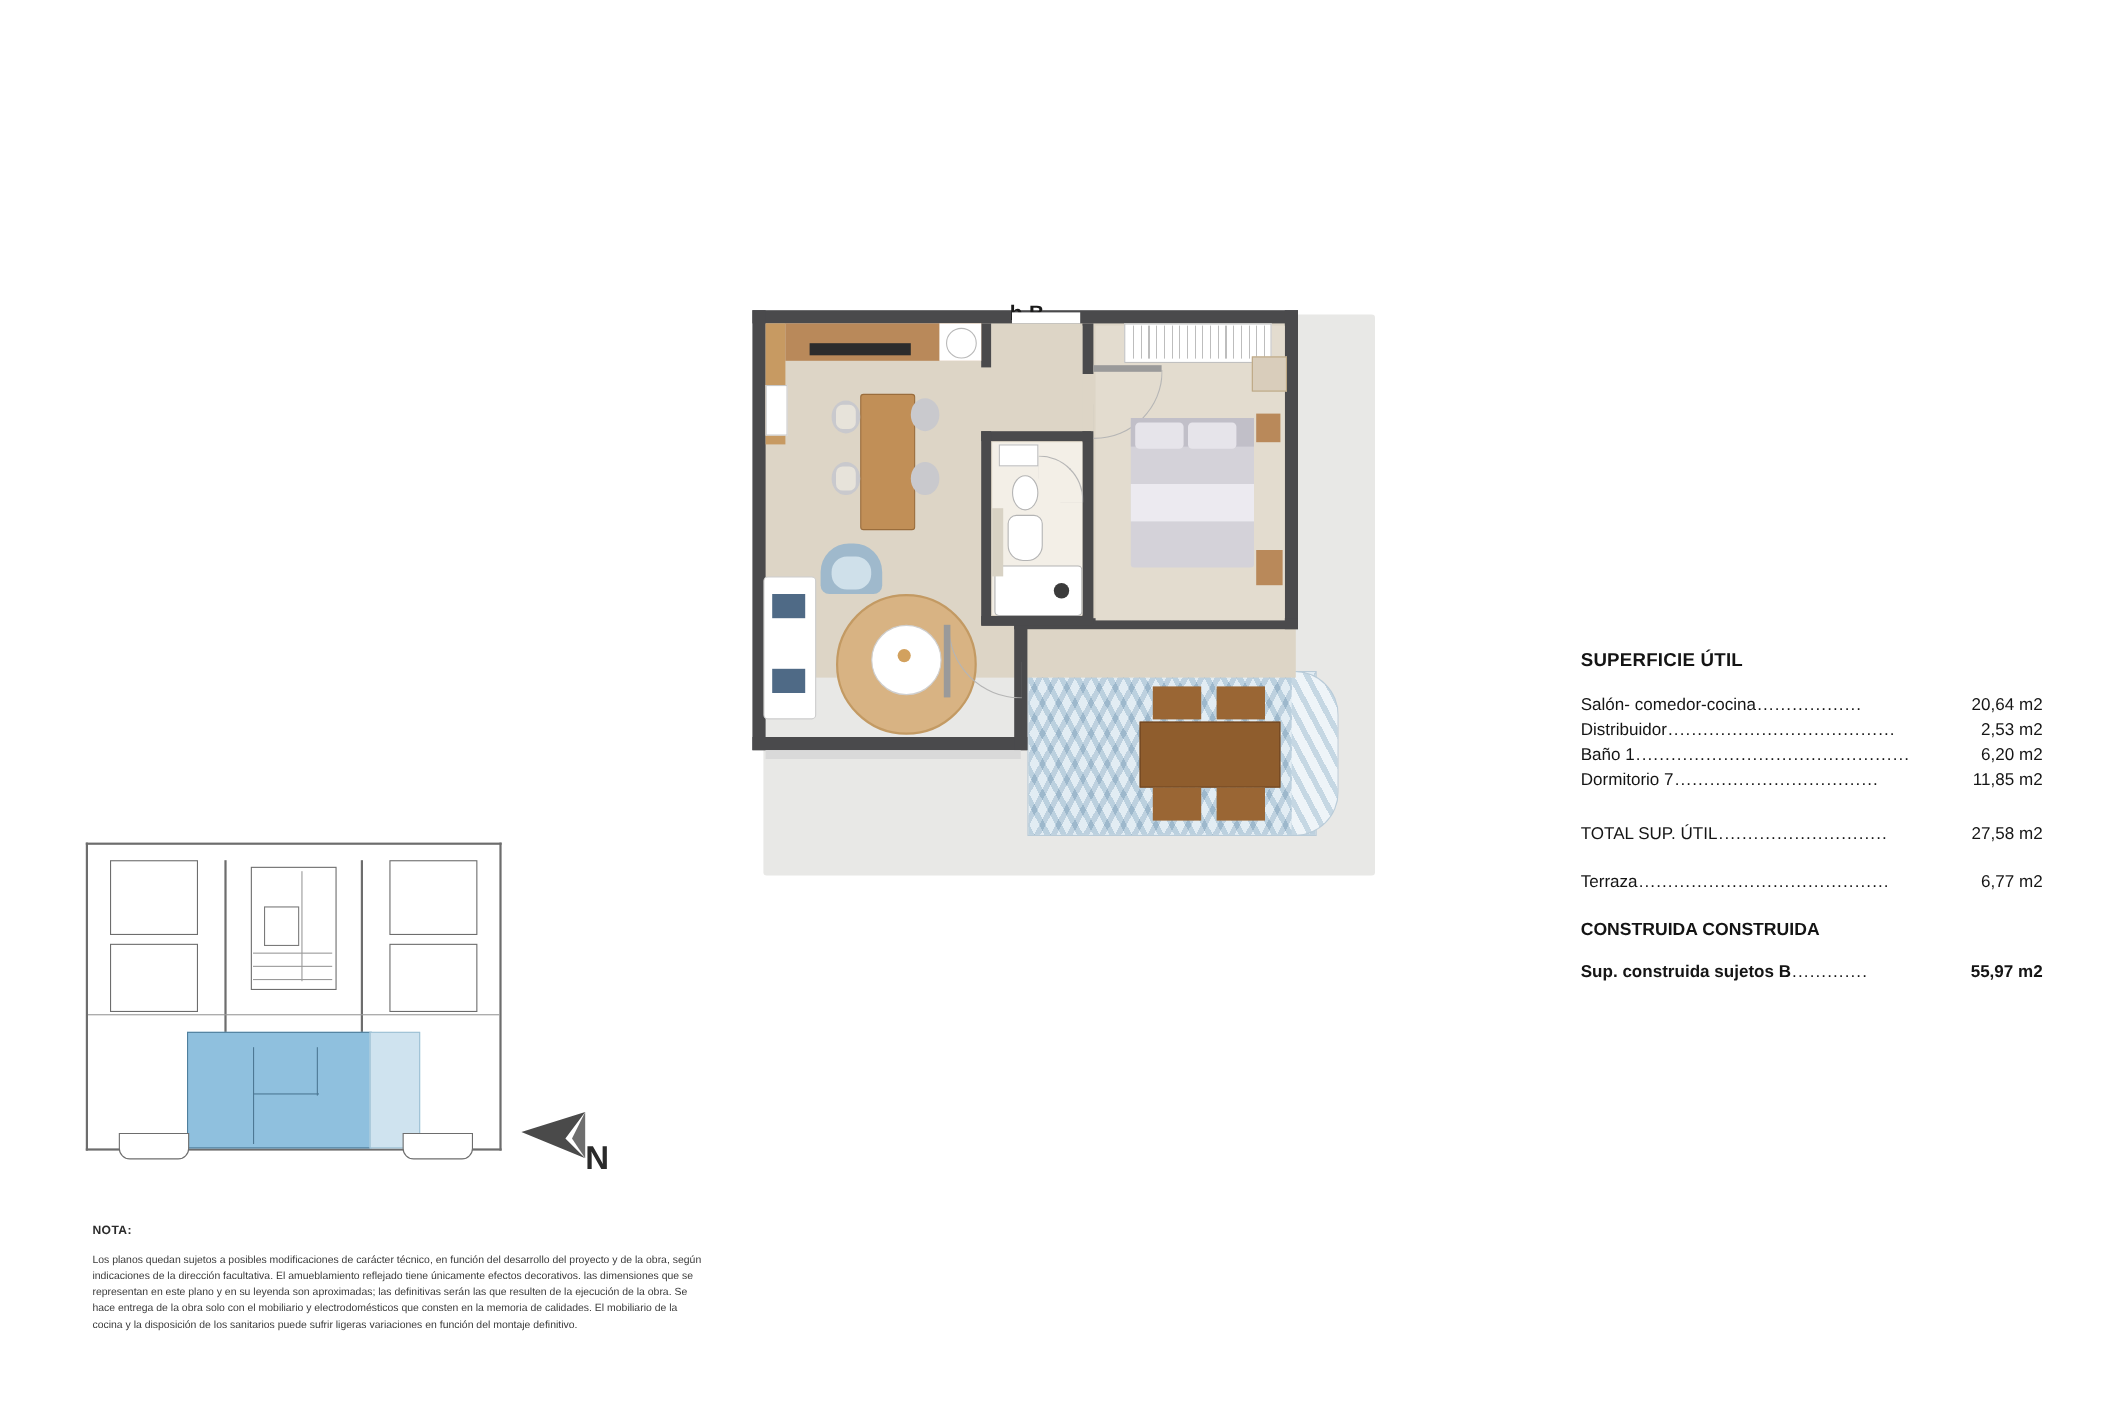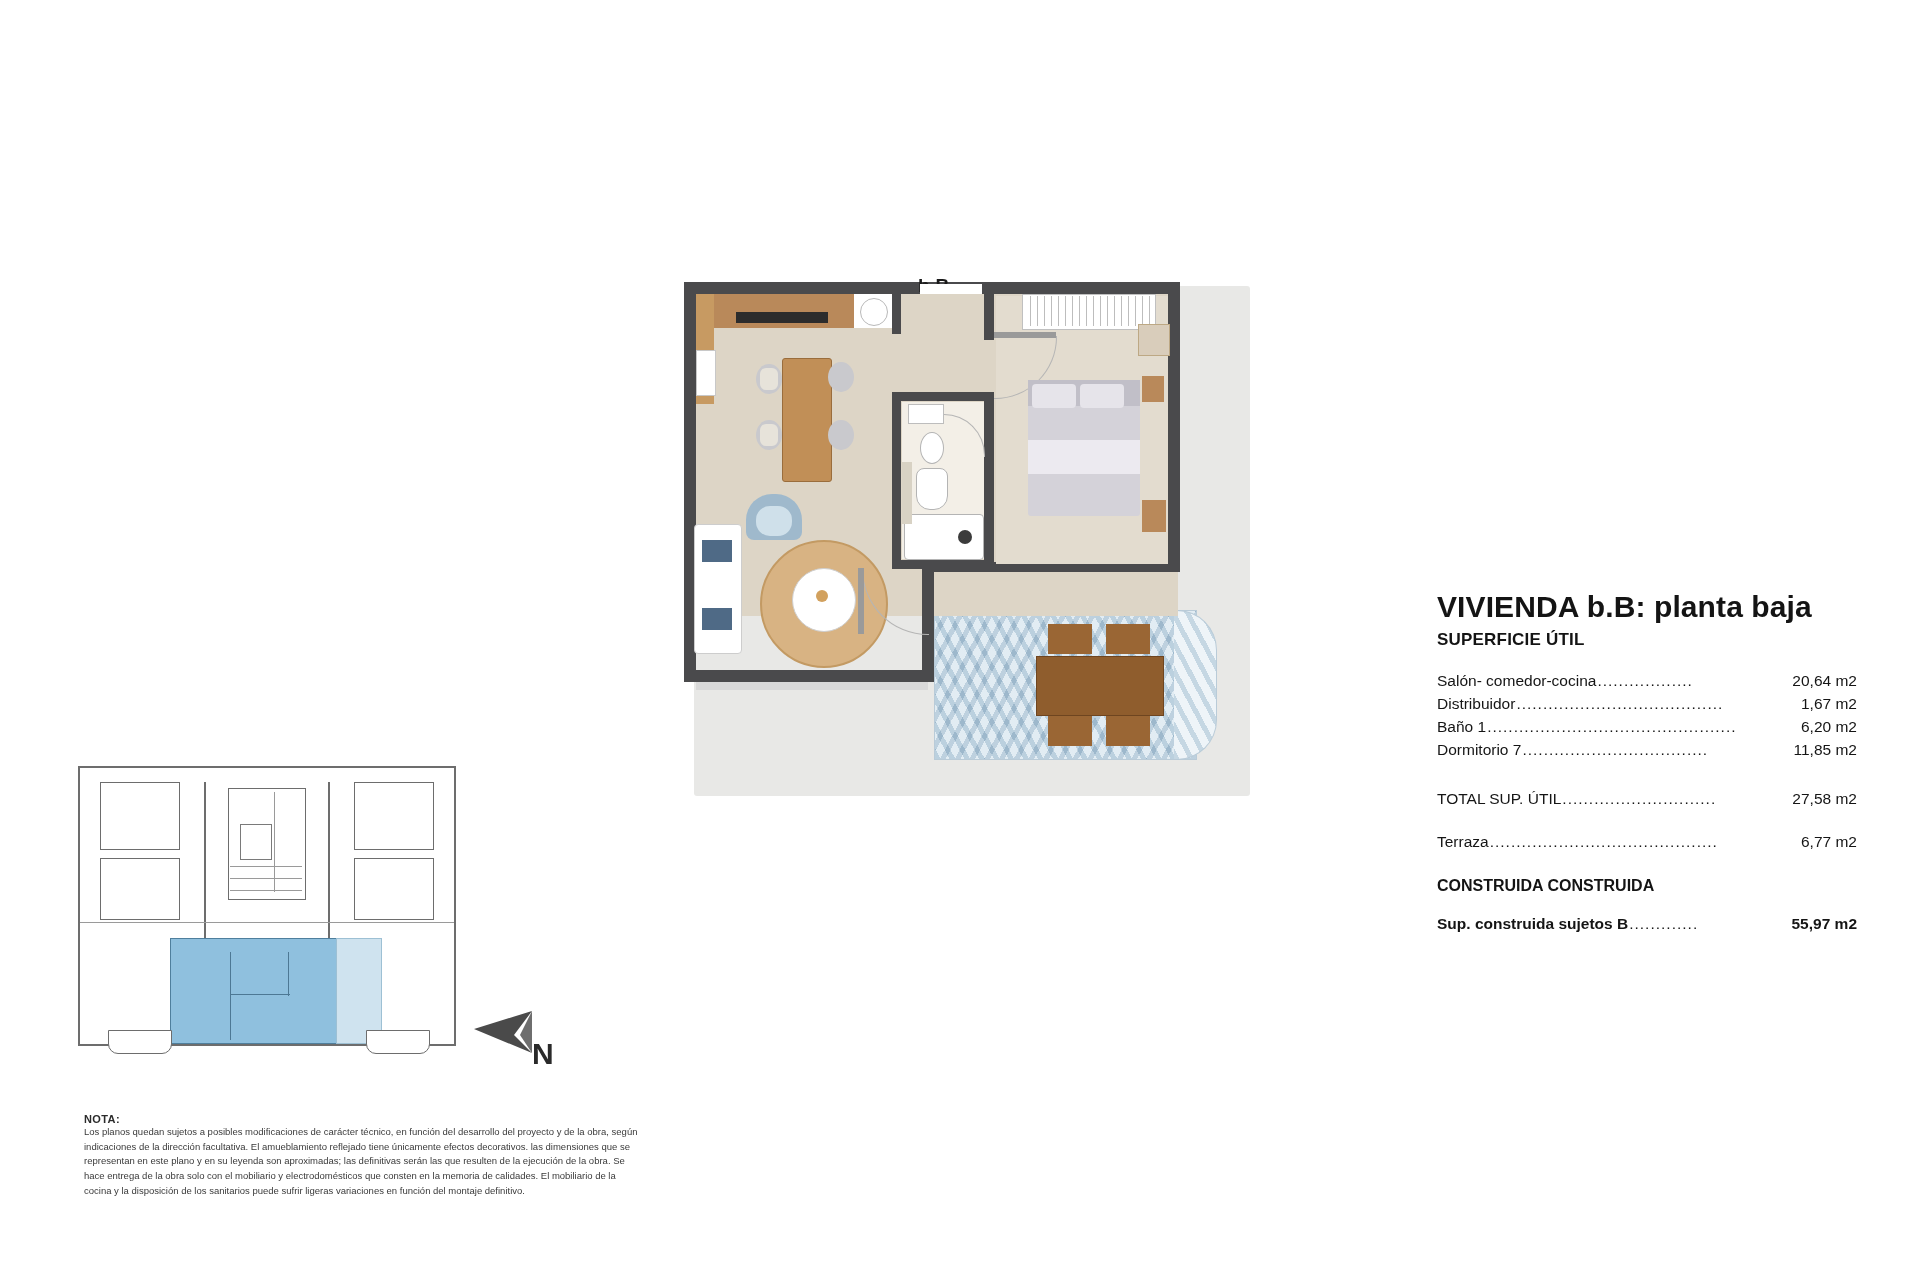--- a/index.html
+++ b/index.html
@@ -149,20 +149,21 @@
   #note {
     position: absolute;
     left: 84px;
     top: 1113px;
     width: 555px;
   }
   #note .note-title {
     font-size: 11px;
     font-weight: bold;
     letter-spacing: .4px;
+    margin-bottom: 14px;
     color: #2b2b2b;
   }
   #note .note-body {
     font-size: 9.5px;
     line-height: 1.55;
     color: #3a3a3a;
     text-align: left;
     white-space: pre-line;
   }
 
@@ -352,32 +353,31 @@
   </svg>
   <div class="n-letter">N</div>
 </div>
 
 <div id="note">
   <div class="note-title">NOTA:</div>
   <div class="note-body">Los planos quedan sujetos a posibles modificaciones de carácter técnico, en función del desarrollo del proyecto y de la obra, según indicaciones de la dirección facultativa. El amueblamiento reflejado tiene únicamente efectos decorativos. las dimensiones que se representan en este plano y en su leyenda son aproximadas; las definitivas serán las que resulten de la ejecución de la obra. Se hace entrega de la obra solo con el mobiliario y electrodomésticos que consten en la memoria de calidades. El mobiliario de la cocina y la disposición de los sanitarios puede sufrir ligeras variaciones en función del montaje definitivo.</div>
 </div>
 
 <div id="info">
-  <h1>VIVIENDA b.B: planta baja</h1>
   <div class="sub">SUPERFICIE ÚTIL</div>
 
   <div class="row">
     <span class="lbl">Salón- comedor-cocina</span>
     <span class="dots">..................</span>
     <span class="val">20,64 m2</span>
   </div>
   <div class="row">
     <span class="lbl">Distribuidor</span>
     <span class="dots">.......................................</span>
-    <span class="val">1,67 m2</span>
+    <span class="val">2,53 m2</span>
   </div>
   <div class="row">
     <span class="lbl">Baño 1</span>
     <span class="dots">...............................................</span>
     <span class="val">6,20 m2</span>
   </div>
   <div class="row">
     <span class="lbl">Dormitorio 7</span>
     <span class="dots">...................................</span>
     <span class="val">11,85 m2</span>

